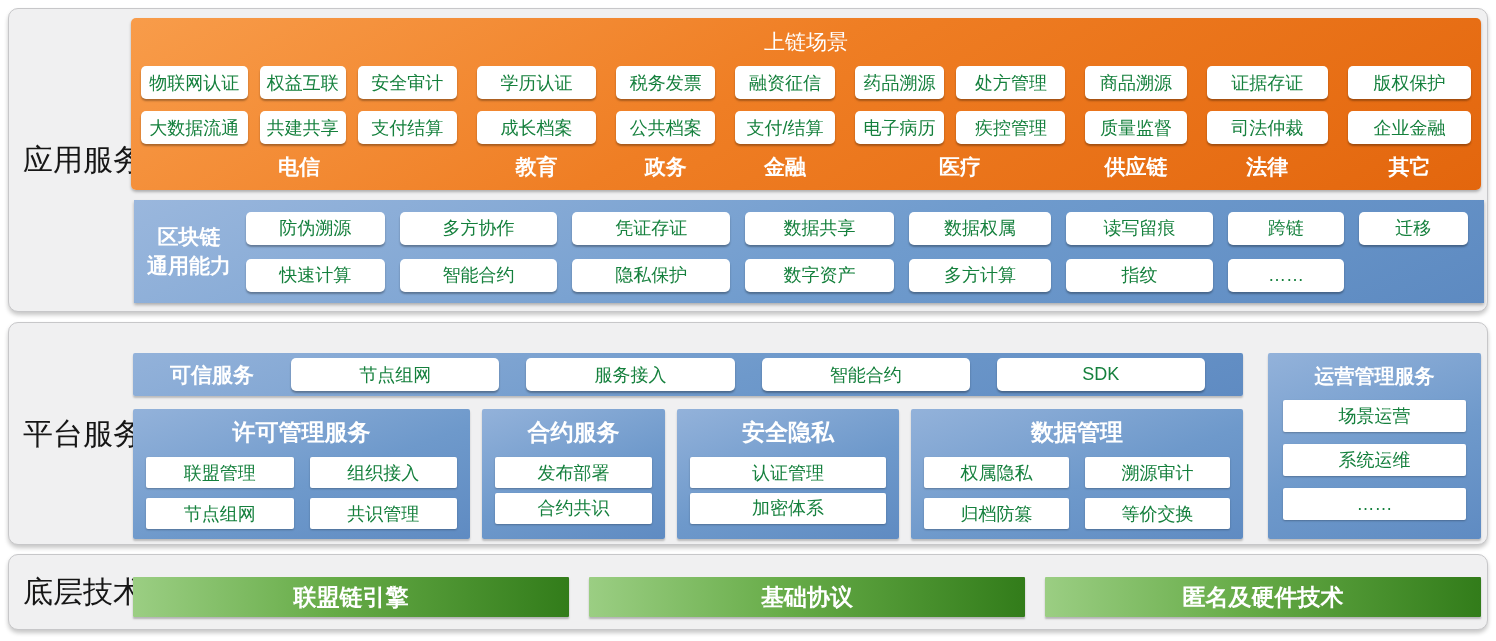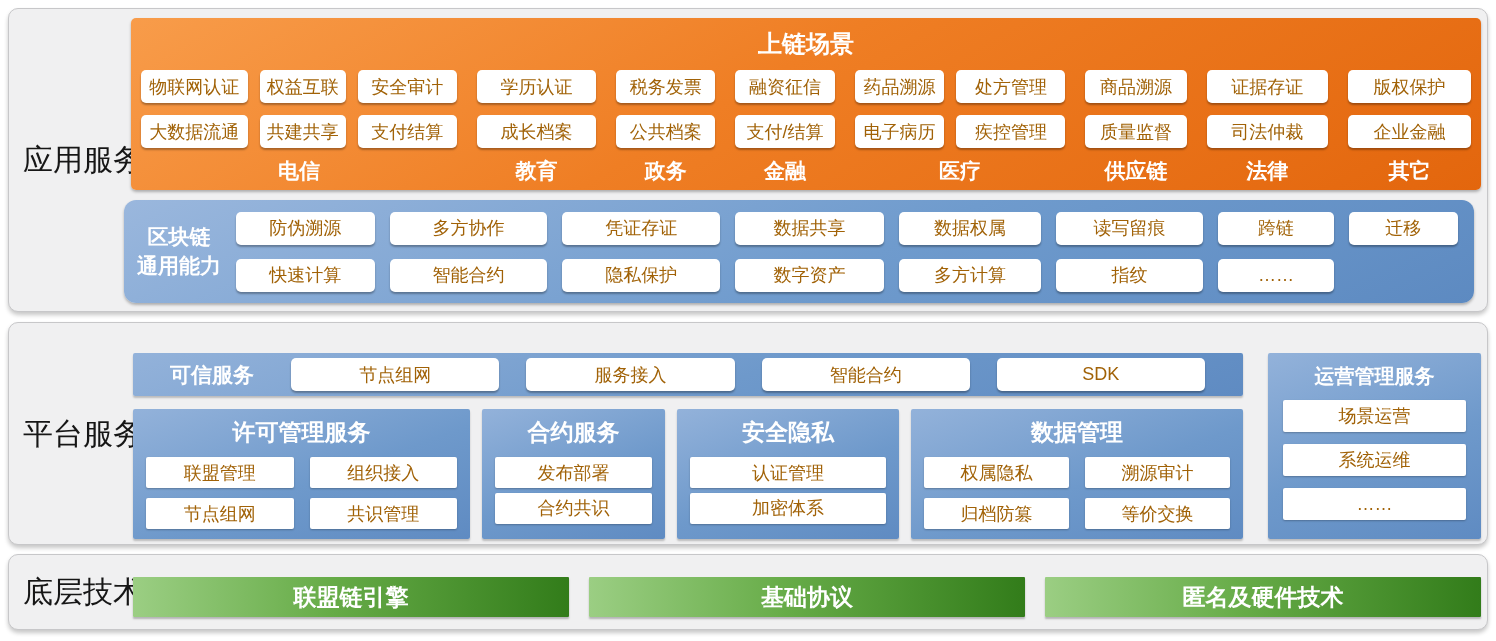--- a/index.html
+++ b/index.html
@@ -11,35 +11,35 @@
   .panel { position:absolute; left:8px; width:1480px; background:#f0f0f1;
     border:1px solid #c7c7c9; border-radius:10px;
     box-shadow:0 3px 4px rgba(0,0,0,.22); }
   .panel-label { position:absolute; left:14px; top:50%; transform:translateY(-50%);
     font-size:30px; color:#161616; white-space:nowrap; }
 
   
   .onchain { position:absolute; left:122px; top:9px; width:1350px; height:172px;
     border-radius:5px; box-shadow:0 2px 3px rgba(0,0,0,.28);
     background:linear-gradient(150deg,#f89c4a 0%,#ef7e24 45%,#e3660d 100%); }
-  .onchain-title { text-align:center; color:#fff; font-weight:bold; font-size:24px;
+  .onchain-title { text-align:center; color:#fff; font-weight:normal; font-size:21px;
     padding-top:10px; }
   .onchain-groups { display:flex; gap:20px; padding:10px 10px 0 10px; }
   .grp { display:flex; flex-direction:column; min-width:0; }
   .grp-cols { display:flex; gap:12px; }
   .col { display:flex; flex-direction:column; gap:12px; min-width:0; }
   .wbox { background:#fff; border-radius:5px; height:33px; display:flex;
-    align-items:center; justify-content:center; font-size:18px; color:#a16207;
+    align-items:center; justify-content:center; font-size:18px; color:#15803d;
     box-shadow:0 2px 2px rgba(0,0,0,.3); padding:0 6px; white-space:nowrap; }
   .grp-name { text-align:center; color:#fff; font-weight:bold; font-size:21px;
     margin-top:9px; }
 
   
-  .cap { position:absolute; left:115px; top:191px; width:1350px; height:103px;
-    border-radius:12px; box-shadow:0 2px 3px rgba(0,0,0,.28);
+  .cap { position:absolute; left:125px; top:191px; width:1350px; height:103px;
+    border-radius:0; box-shadow:0 2px 3px rgba(0,0,0,.28);
     background:linear-gradient(155deg,#9ab7dd 0%,#6f9bcd 55%,#5d8ac1 100%);
     display:flex; align-items:center; }
   .cap-label { width:110px; flex:0 0 110px; text-align:center; color:#fff;
     font-weight:bold; font-size:21px; line-height:1.35; }
   .cap-grid { flex:1; display:grid; gap:14px 15px; padding:0 16px 0 2px;
     grid-template-columns:1.32fr 1.5fr 1.5fr 1.42fr 1.35fr 1.4fr 1.1fr 1.04fr;
     grid-auto-rows:33px; align-content:center; }
   .cap .wbox { height:33px; }
 
   

